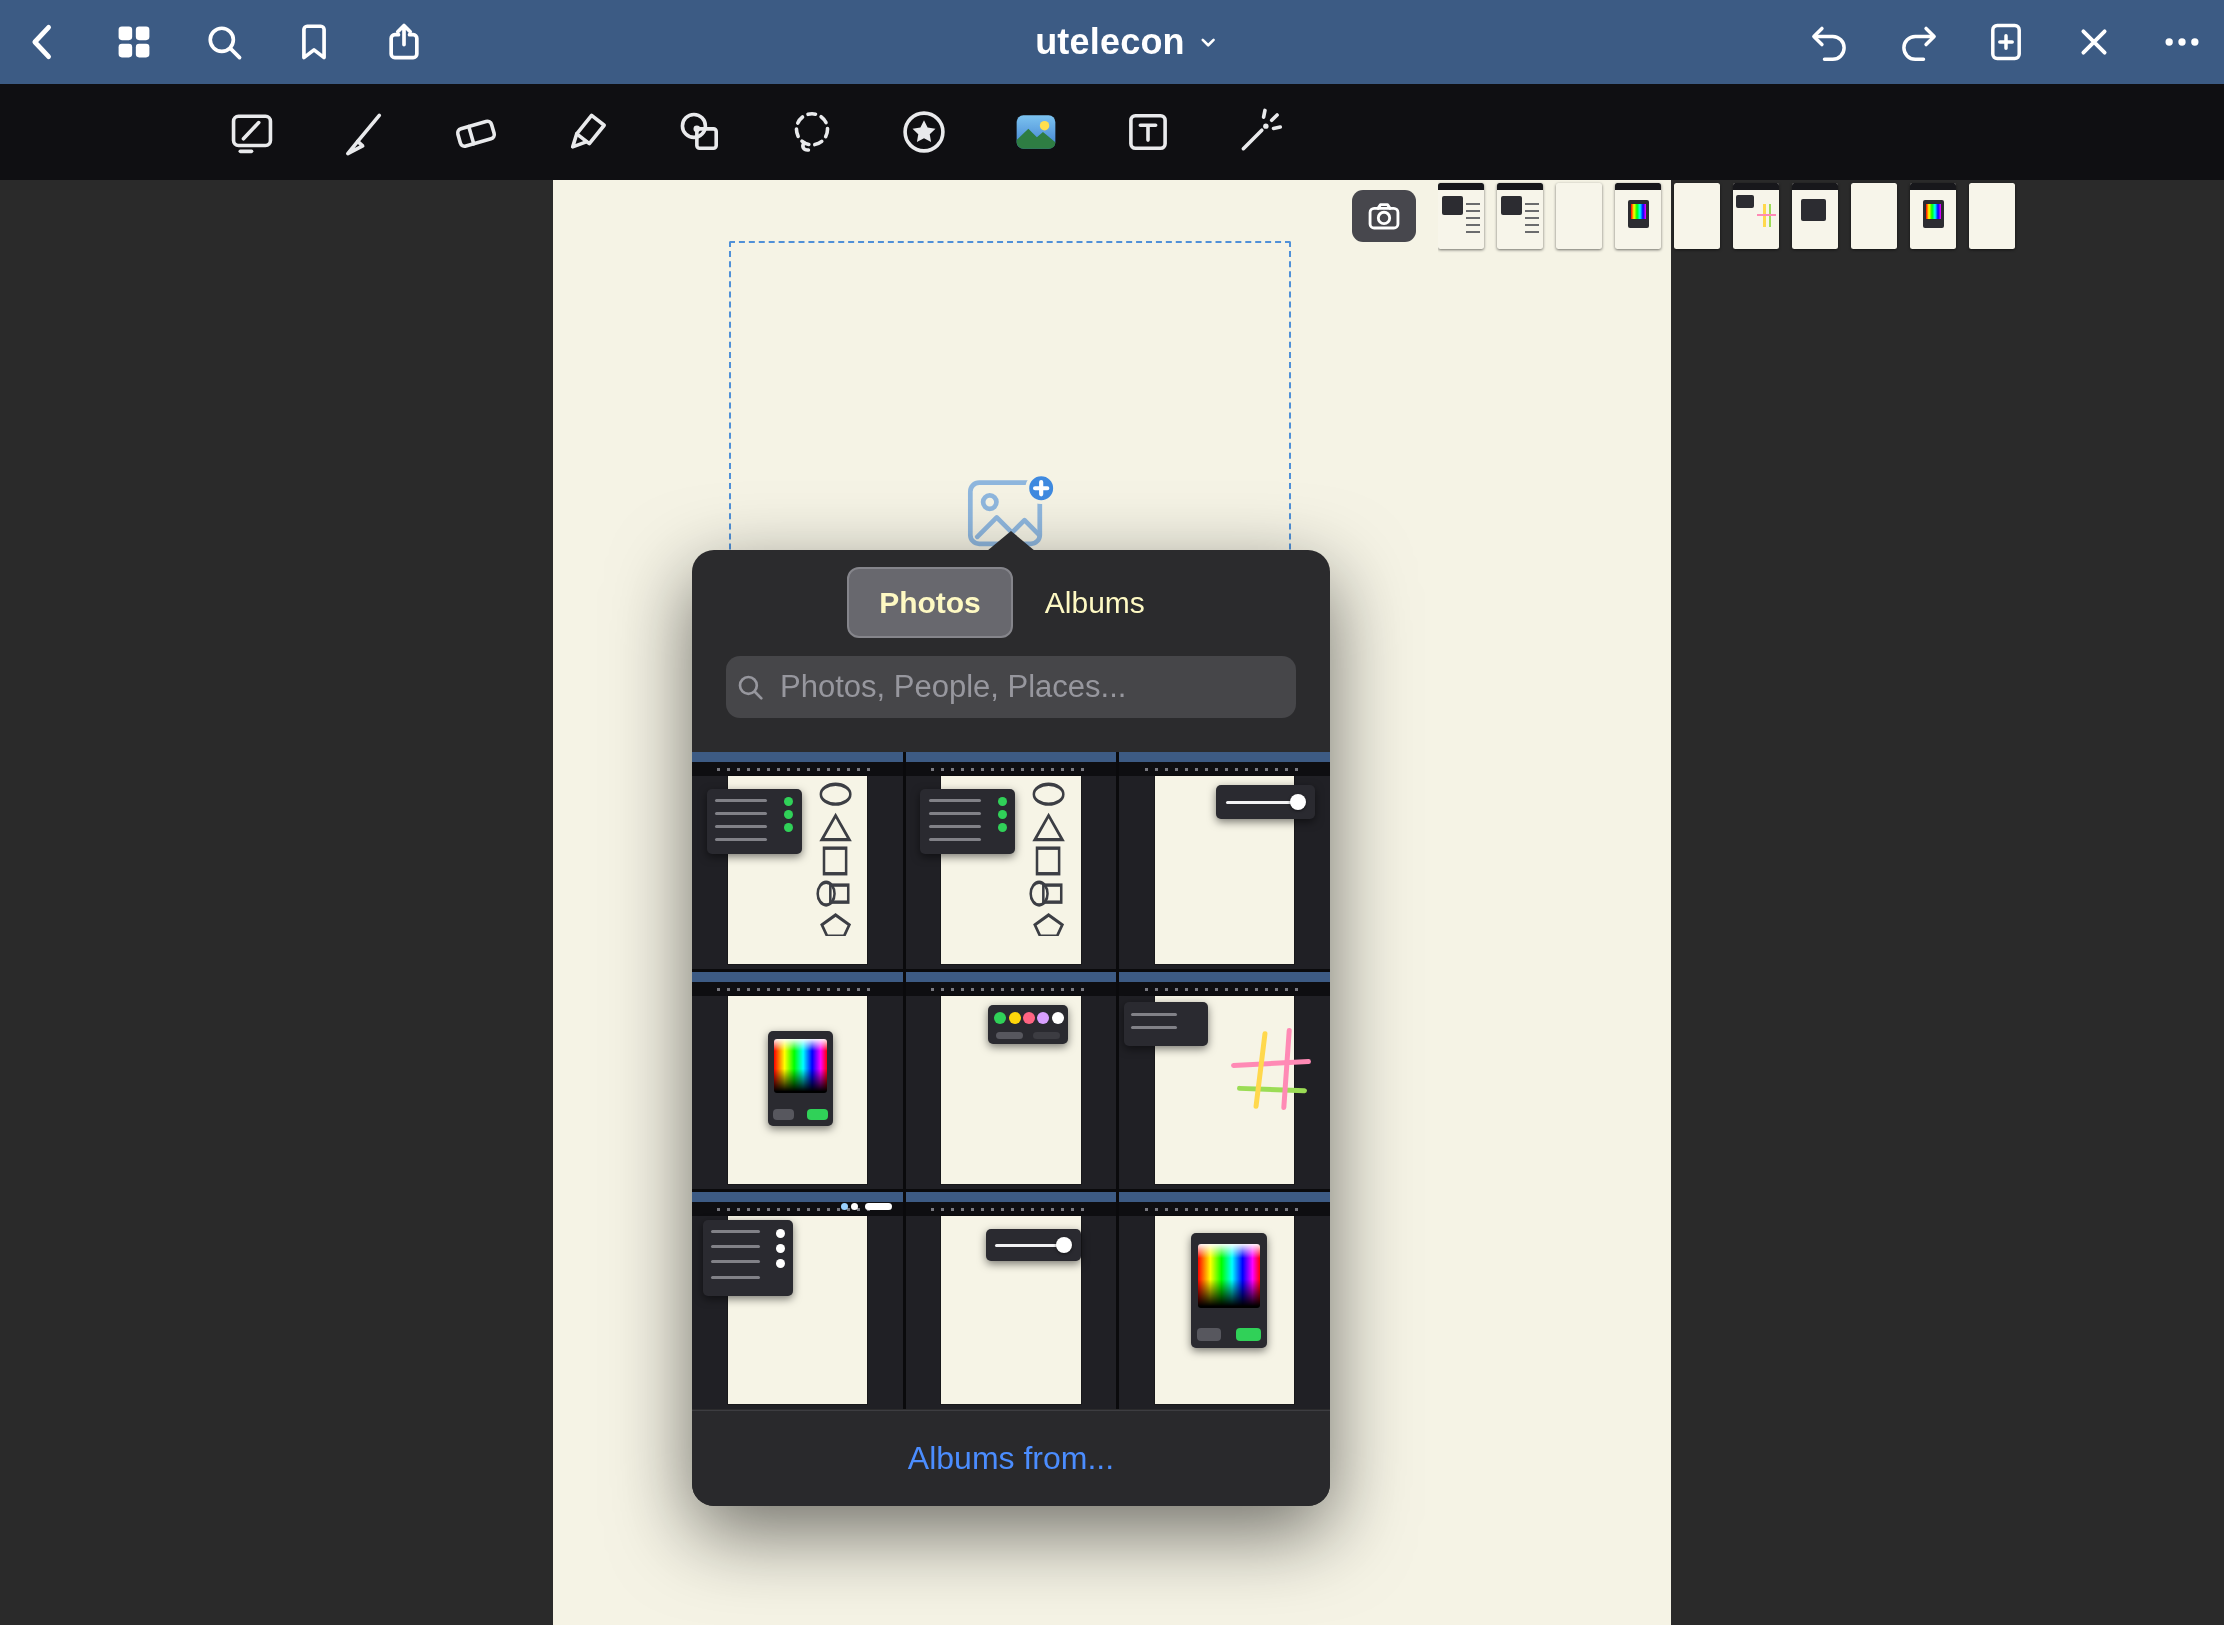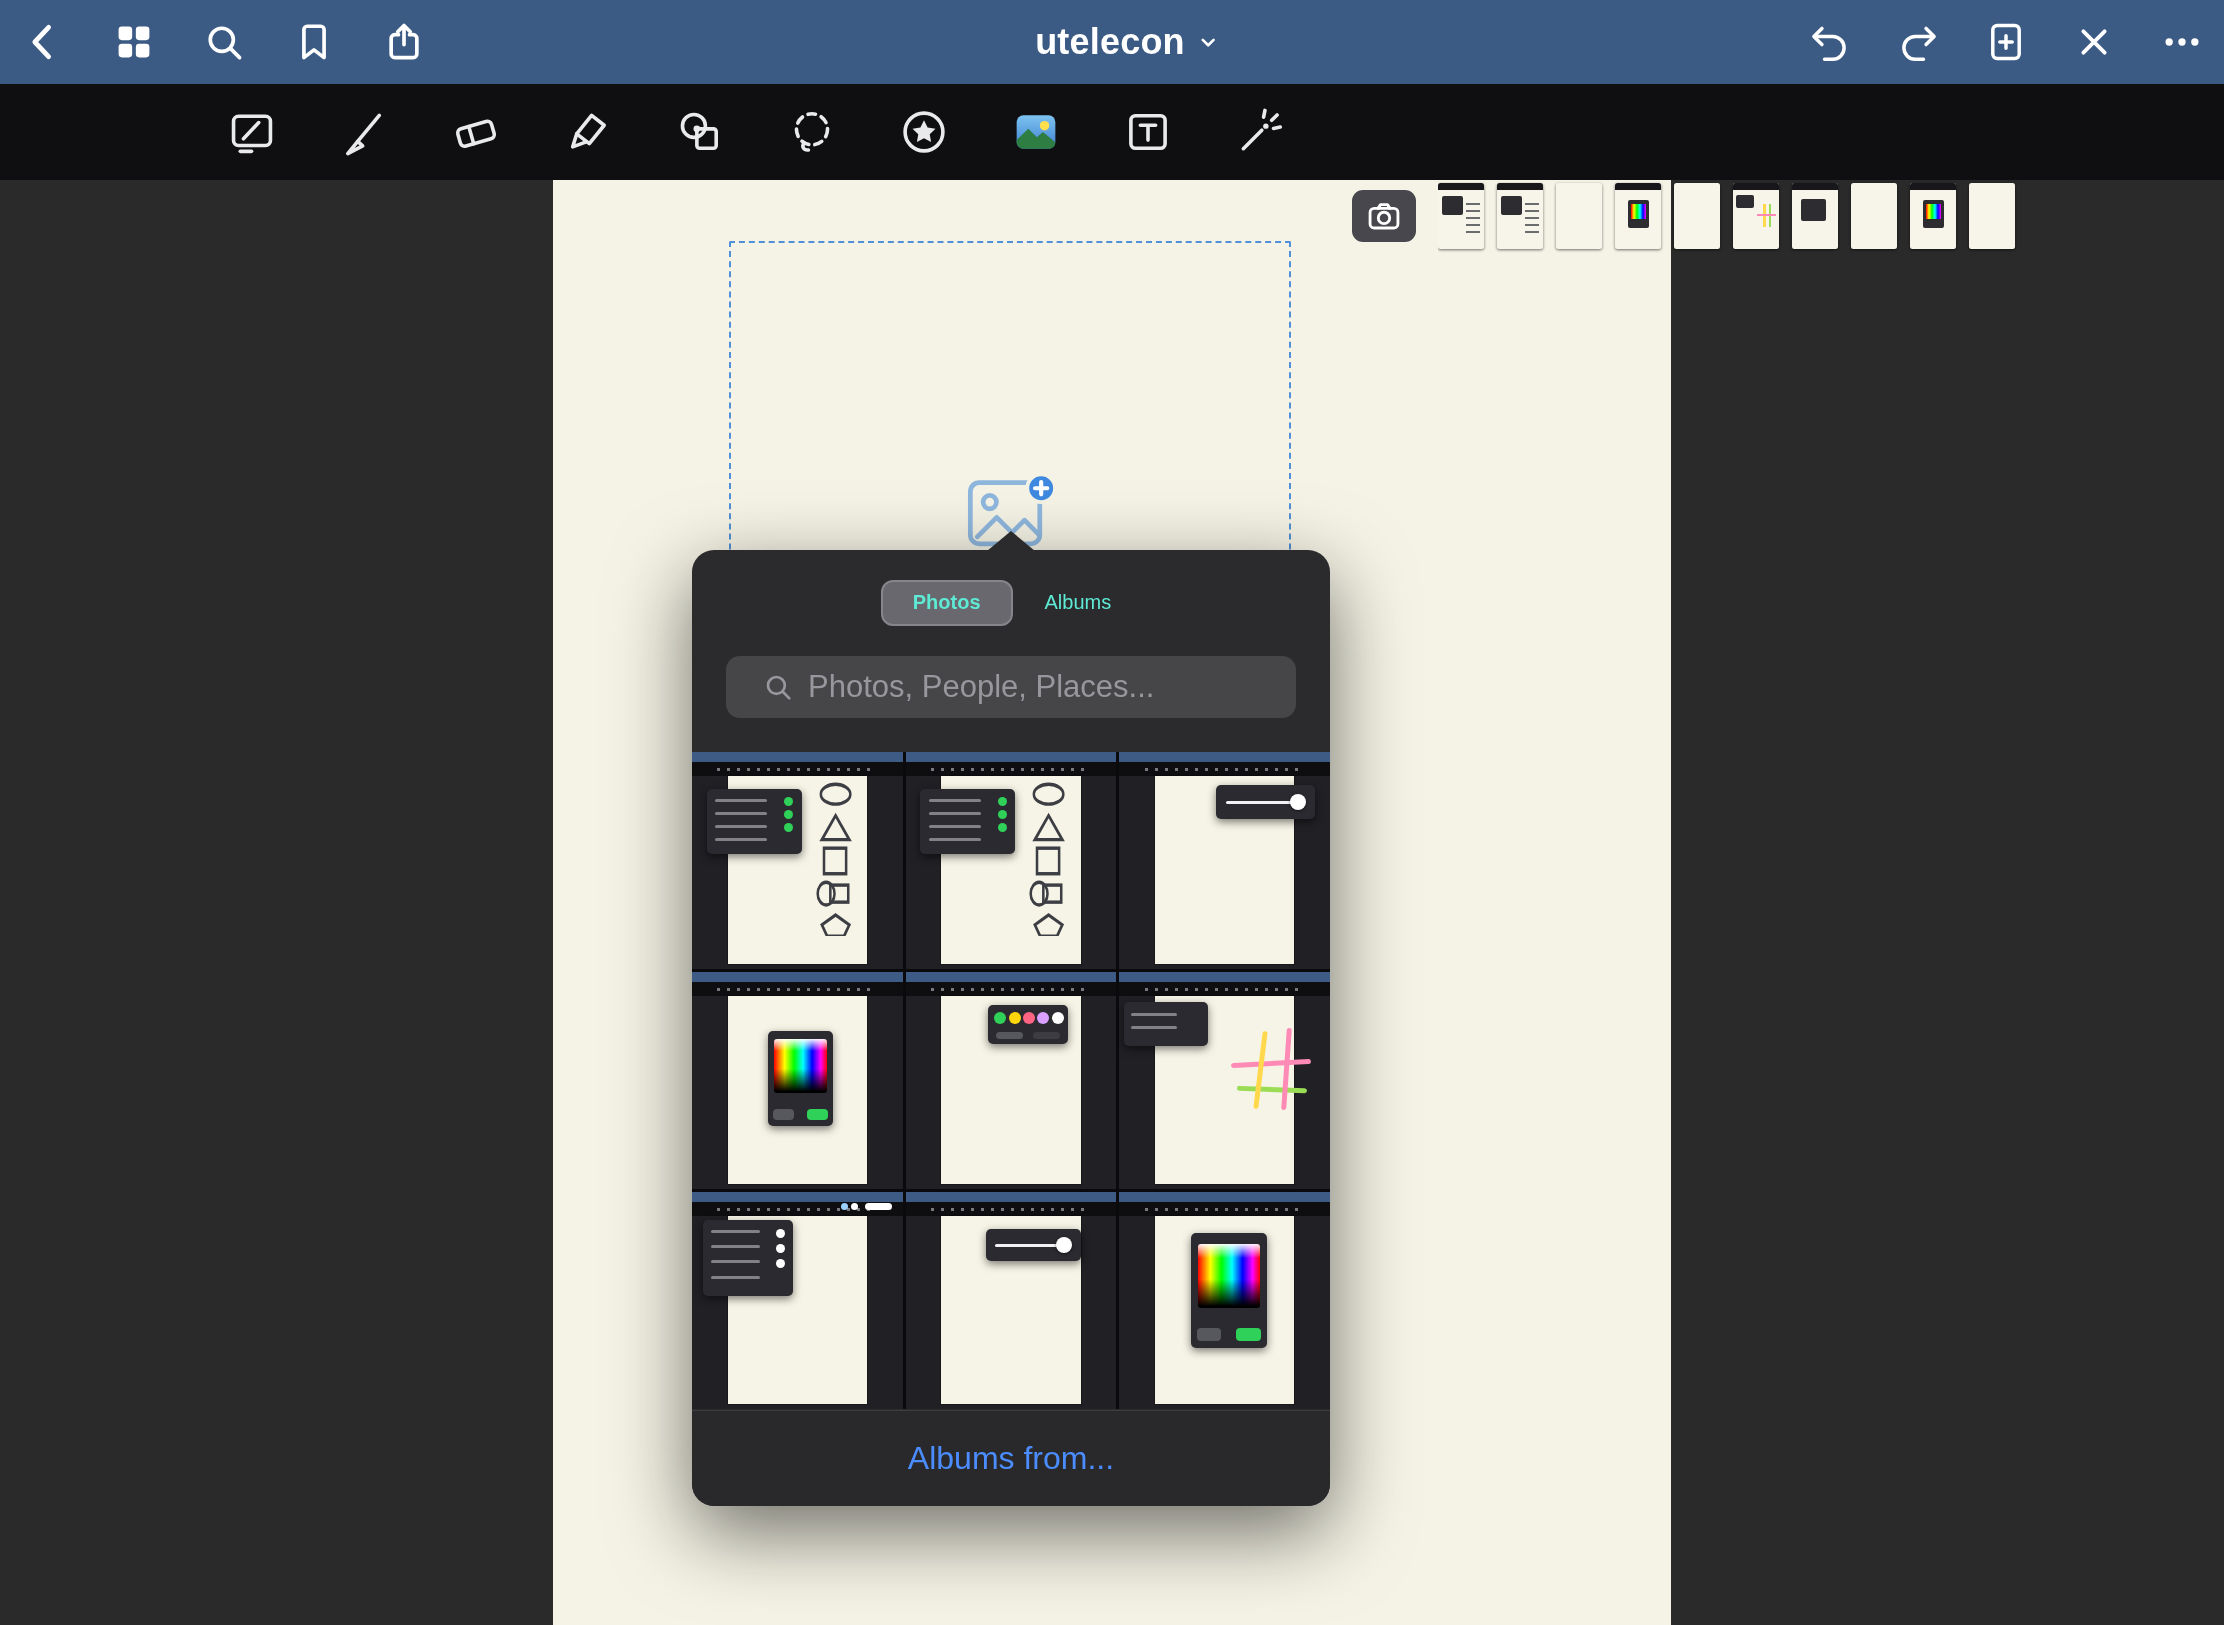--- a/index.html
+++ b/index.html
@@ -44,23 +44,23 @@
   .canvas { position:absolute; top:180px; left:0; right:0; bottom:0; background:#2a2a2a; overflow:hidden; }
   .page { position:absolute; left:553px; top:0; width:1118px; height:1445px; background:#f5f3e5; }
   .selection { position:absolute; left:729px; top:61px; width:562px; height:470px; border:2px dashed #4f90d8; border-radius:2px; z-index:5; }
   .placeholder { position:absolute; left:962px; top:290px; width:100px; height:92px; z-index:6; }
 
   
   .popover { position:absolute; left:692px; top:370px; width:638px; height:956px; background:#2b2b2d; border-radius:22px; box-shadow:0 26px 80px rgba(0,0,0,.55); z-index:20; }
   .popover::before { content:""; position:absolute; top:-19px; left:50%; margin-left:-24px;
     border-left:24px solid transparent; border-right:24px solid transparent; border-bottom:20px solid #2b2b2d; }
   .seg { position:absolute; top:24px; left:0; right:0; height:57px; display:flex; align-items:center; justify-content:center; gap:2px; }
-  .tab { height:46px; padding:0 30px; display:flex; align-items:center; justify-content:center; background:none; border:none; color:#5eead4; font-size:20px; font-family:"Liberation Sans",sans-serif; border-radius:12px; cursor:pointer; }
+  .tab { height:71px; padding:0 30px; display:flex; align-items:center; justify-content:center; background:none; border:none; color:#fef9c3; font-size:30px; font-family:"Liberation Sans",sans-serif; border-radius:12px; cursor:pointer; }
   .tab.sel { background:#68686e; border:2px solid #85858b; font-weight:700; }
-  .search-wrap { position:absolute; top:106px; left:34px; right:34px; height:62px; background:#464649; border-radius:14px; display:flex; align-items:center; padding:0 36px; gap:14px; }
+  .search-wrap { position:absolute; top:106px; left:34px; right:34px; height:62px; background:#464649; border-radius:14px; display:flex; align-items:center; padding:0 8px; gap:14px; }
   .search-wrap svg { width:32px; height:32px; flex:0 0 32px; }
   .search-wrap input { flex:1; background:transparent; border:none; outline:none; color:#e3e3e6; font-size:31px; font-family:"Liberation Sans",sans-serif; }
   .search-wrap input::placeholder { color:#97979e; }
   .grid { position:absolute; top:202px; left:0; right:0; height:657px; display:grid; grid-template-columns:repeat(3,1fr); grid-auto-rows:1fr; gap:3px; background:#0a0a0c; overflow:hidden; }
   .insert { position:absolute; left:0; right:0; bottom:0; height:96px; background:#29292c; border:none; border-top:1px solid #3d3d41; border-radius:0 0 22px 22px; color:#4b8dff; font-size:32px; font-family:"Liberation Sans",sans-serif; cursor:pointer; }
 
   
   .mini { position:relative; background:#202025; overflow:hidden; cursor:pointer; }
   .mini .m-nav { position:absolute; top:0; left:0; right:0; height:10px; background:#3d5b84; }
   .mini .m-tools { position:absolute; top:10px; left:0; right:0; height:14px; background:#0e0e11; }

